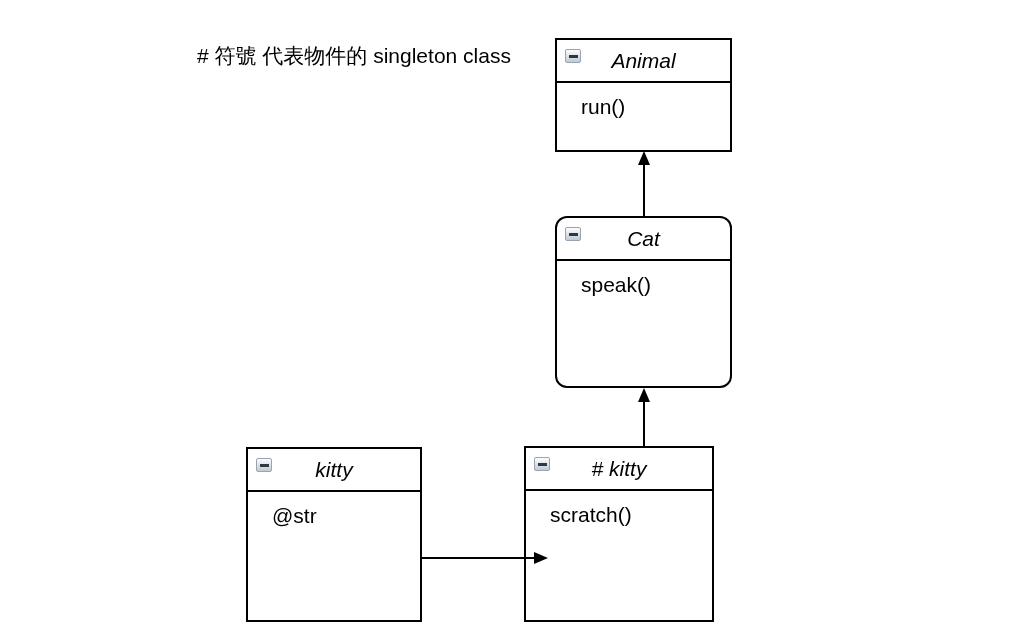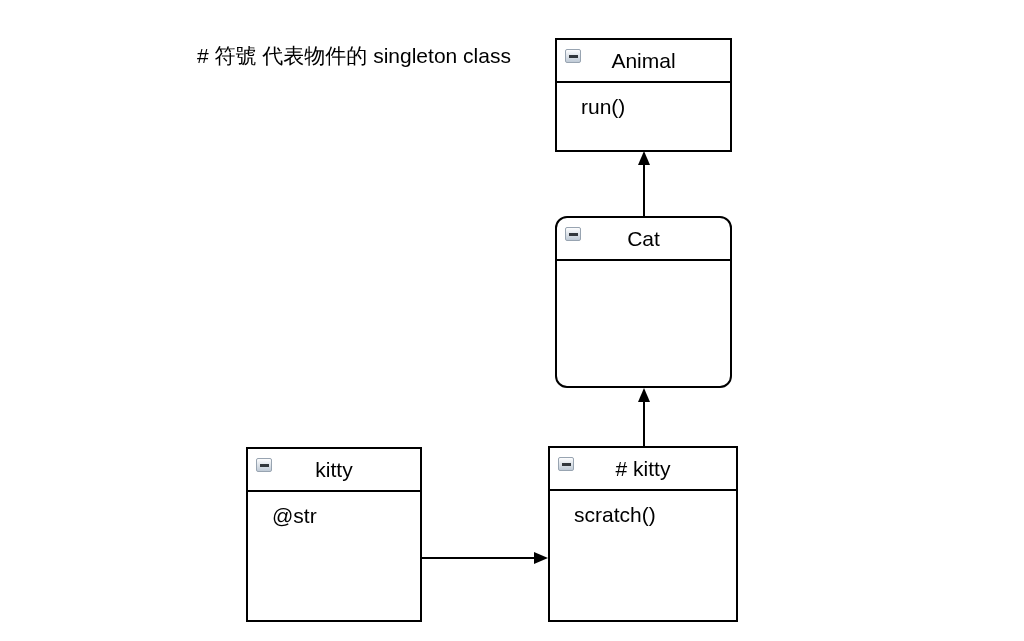--- a/index.html
+++ b/index.html
@@ -35,20 +35,21 @@
     height: 43px;
     border-bottom: 2px solid var(--stroke, #000000);
     display: flex;
     align-items: center;
     justify-content: center;
   }
   .uml-title {
     font-size: 21px;
     color: var(--stroke, #000000);
     white-space: nowrap;
+    font-style: italic;
   }
   .collapse-btn {
     position: absolute;
     left: 8px;
     top: 9px;
     width: 16px;
     height: 14px;
     box-sizing: border-box;
     border: 1px solid var(--btn-border, #98a4b1);
     border-radius: 2px;
@@ -98,35 +99,38 @@
     </div>
   </div>
 
   <div class="uml-class" style="left:555px; top:216px; width:177px; height:172px;border-radius:12px;">
     <div class="uml-header">
       <span class="collapse-btn">
         <span class="minus-bar"></span>
       </span>
       <span class="uml-title">Cat</span>
     </div>
+    <div class="uml-body">
+      <div class="uml-member">speak()</div>
+    </div>
   </div>
 
   <div class="uml-class" style="left:246px; top:447px; width:176px; height:175px;">
     <div class="uml-header">
       <span class="collapse-btn">
         <span class="minus-bar"></span>
       </span>
       <span class="uml-title">kitty</span>
     </div>
     <div class="uml-body">
       <div class="uml-member">@str</div>
     </div>
   </div>
 
-  <div class="uml-class" style="left:548px; top:446px; width:190px; height:176px;">
+  <div class="uml-class" style="left:524px; top:446px; width:190px; height:176px;">
     <div class="uml-header">
       <span class="collapse-btn">
         <span class="minus-bar"></span>
       </span>
       <span class="uml-title"># kitty</span>
     </div>
     <div class="uml-body">
       <div class="uml-member">scratch()</div>
     </div>
   </div>

